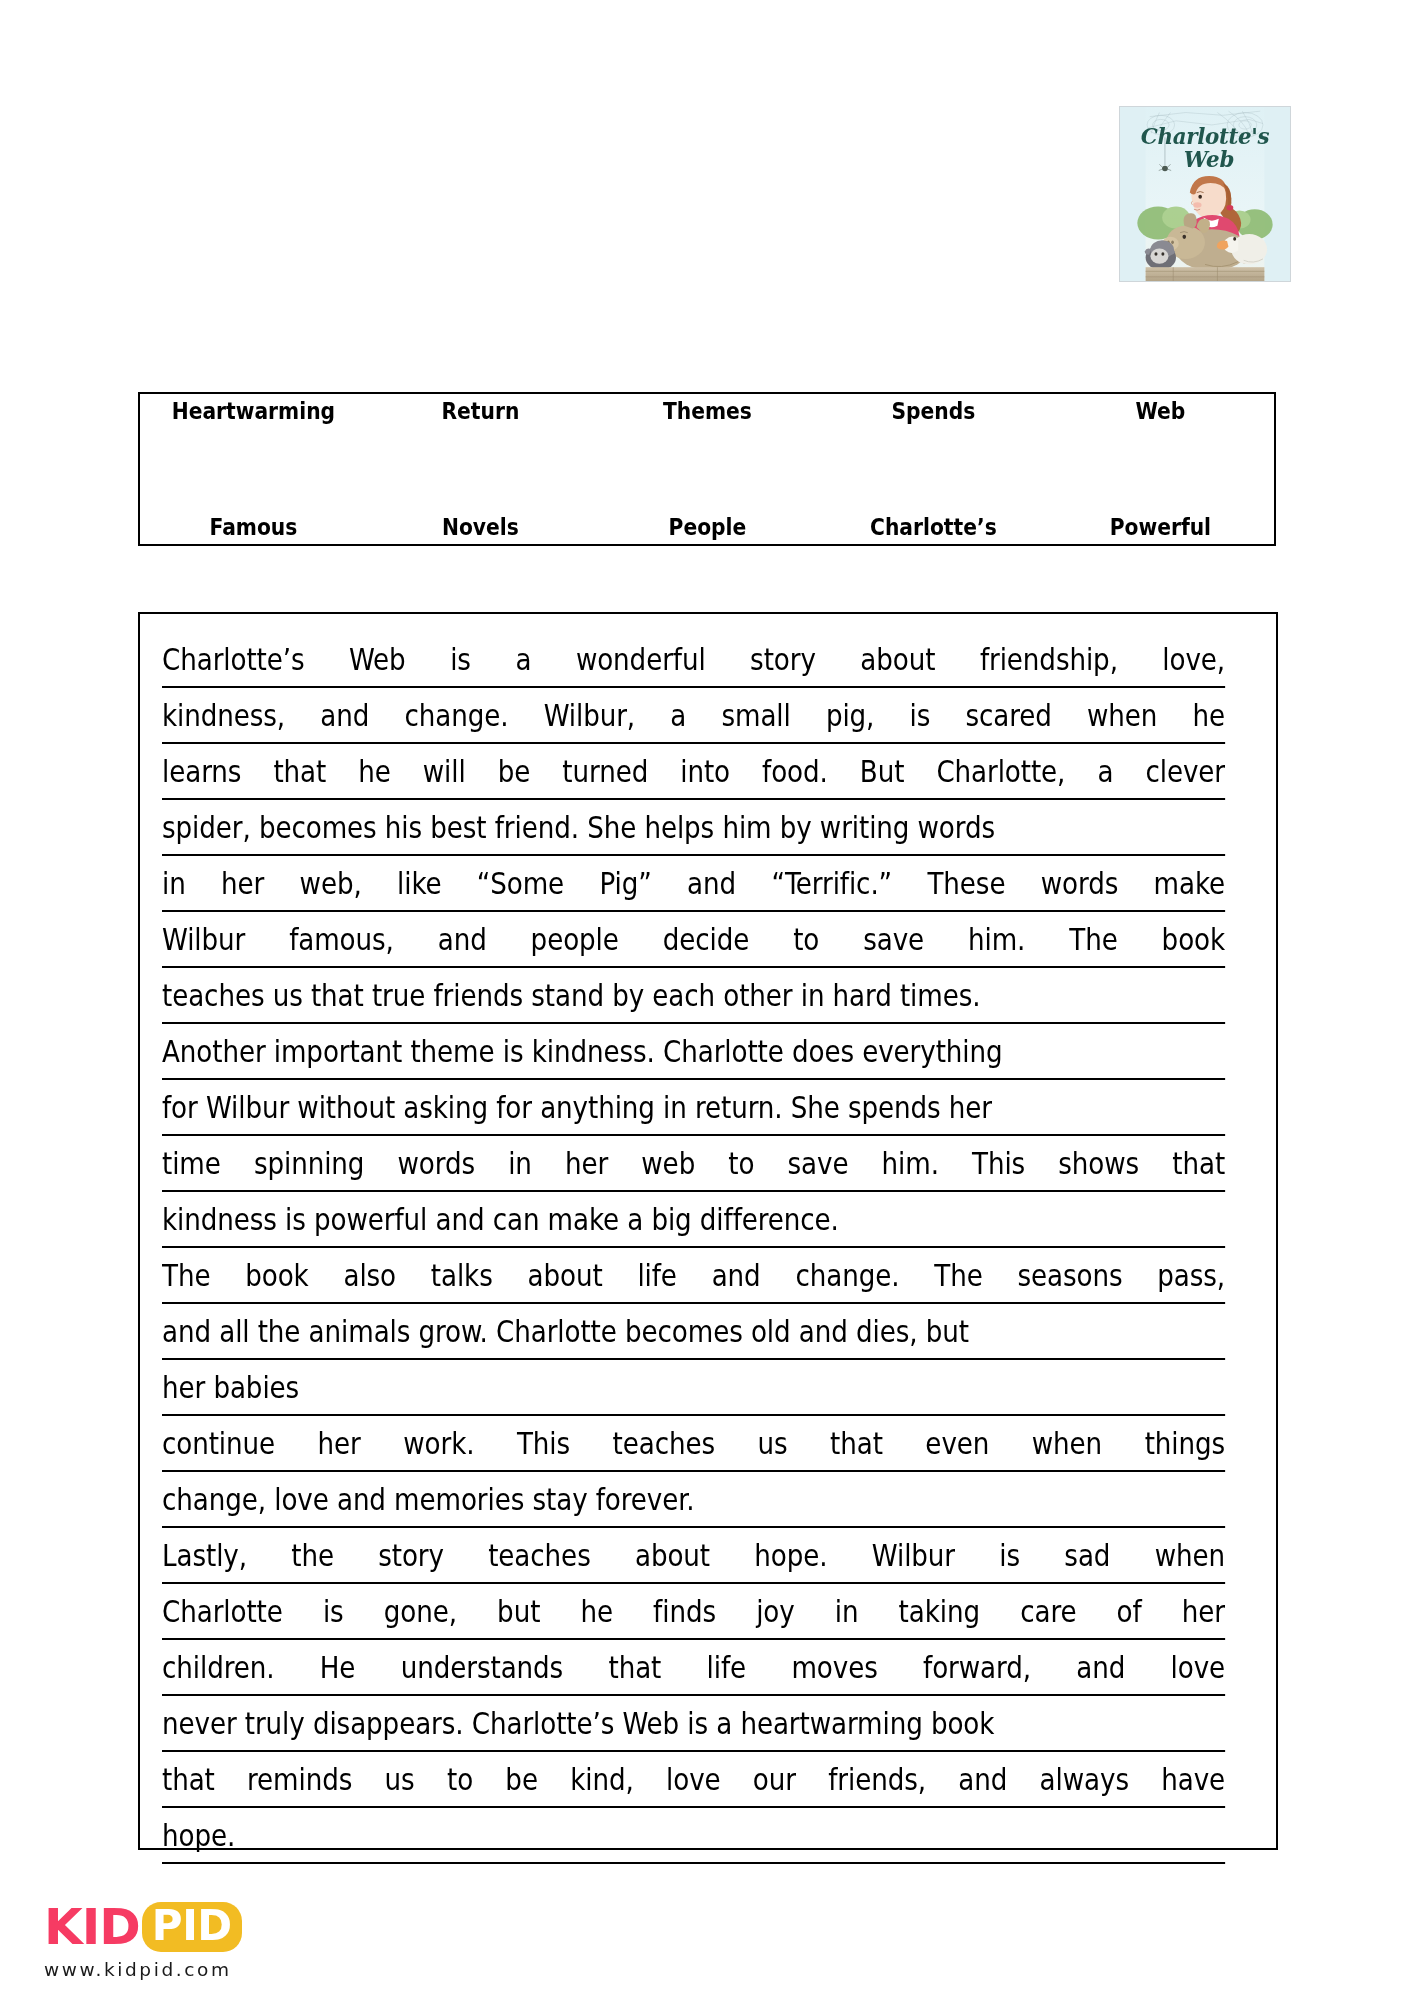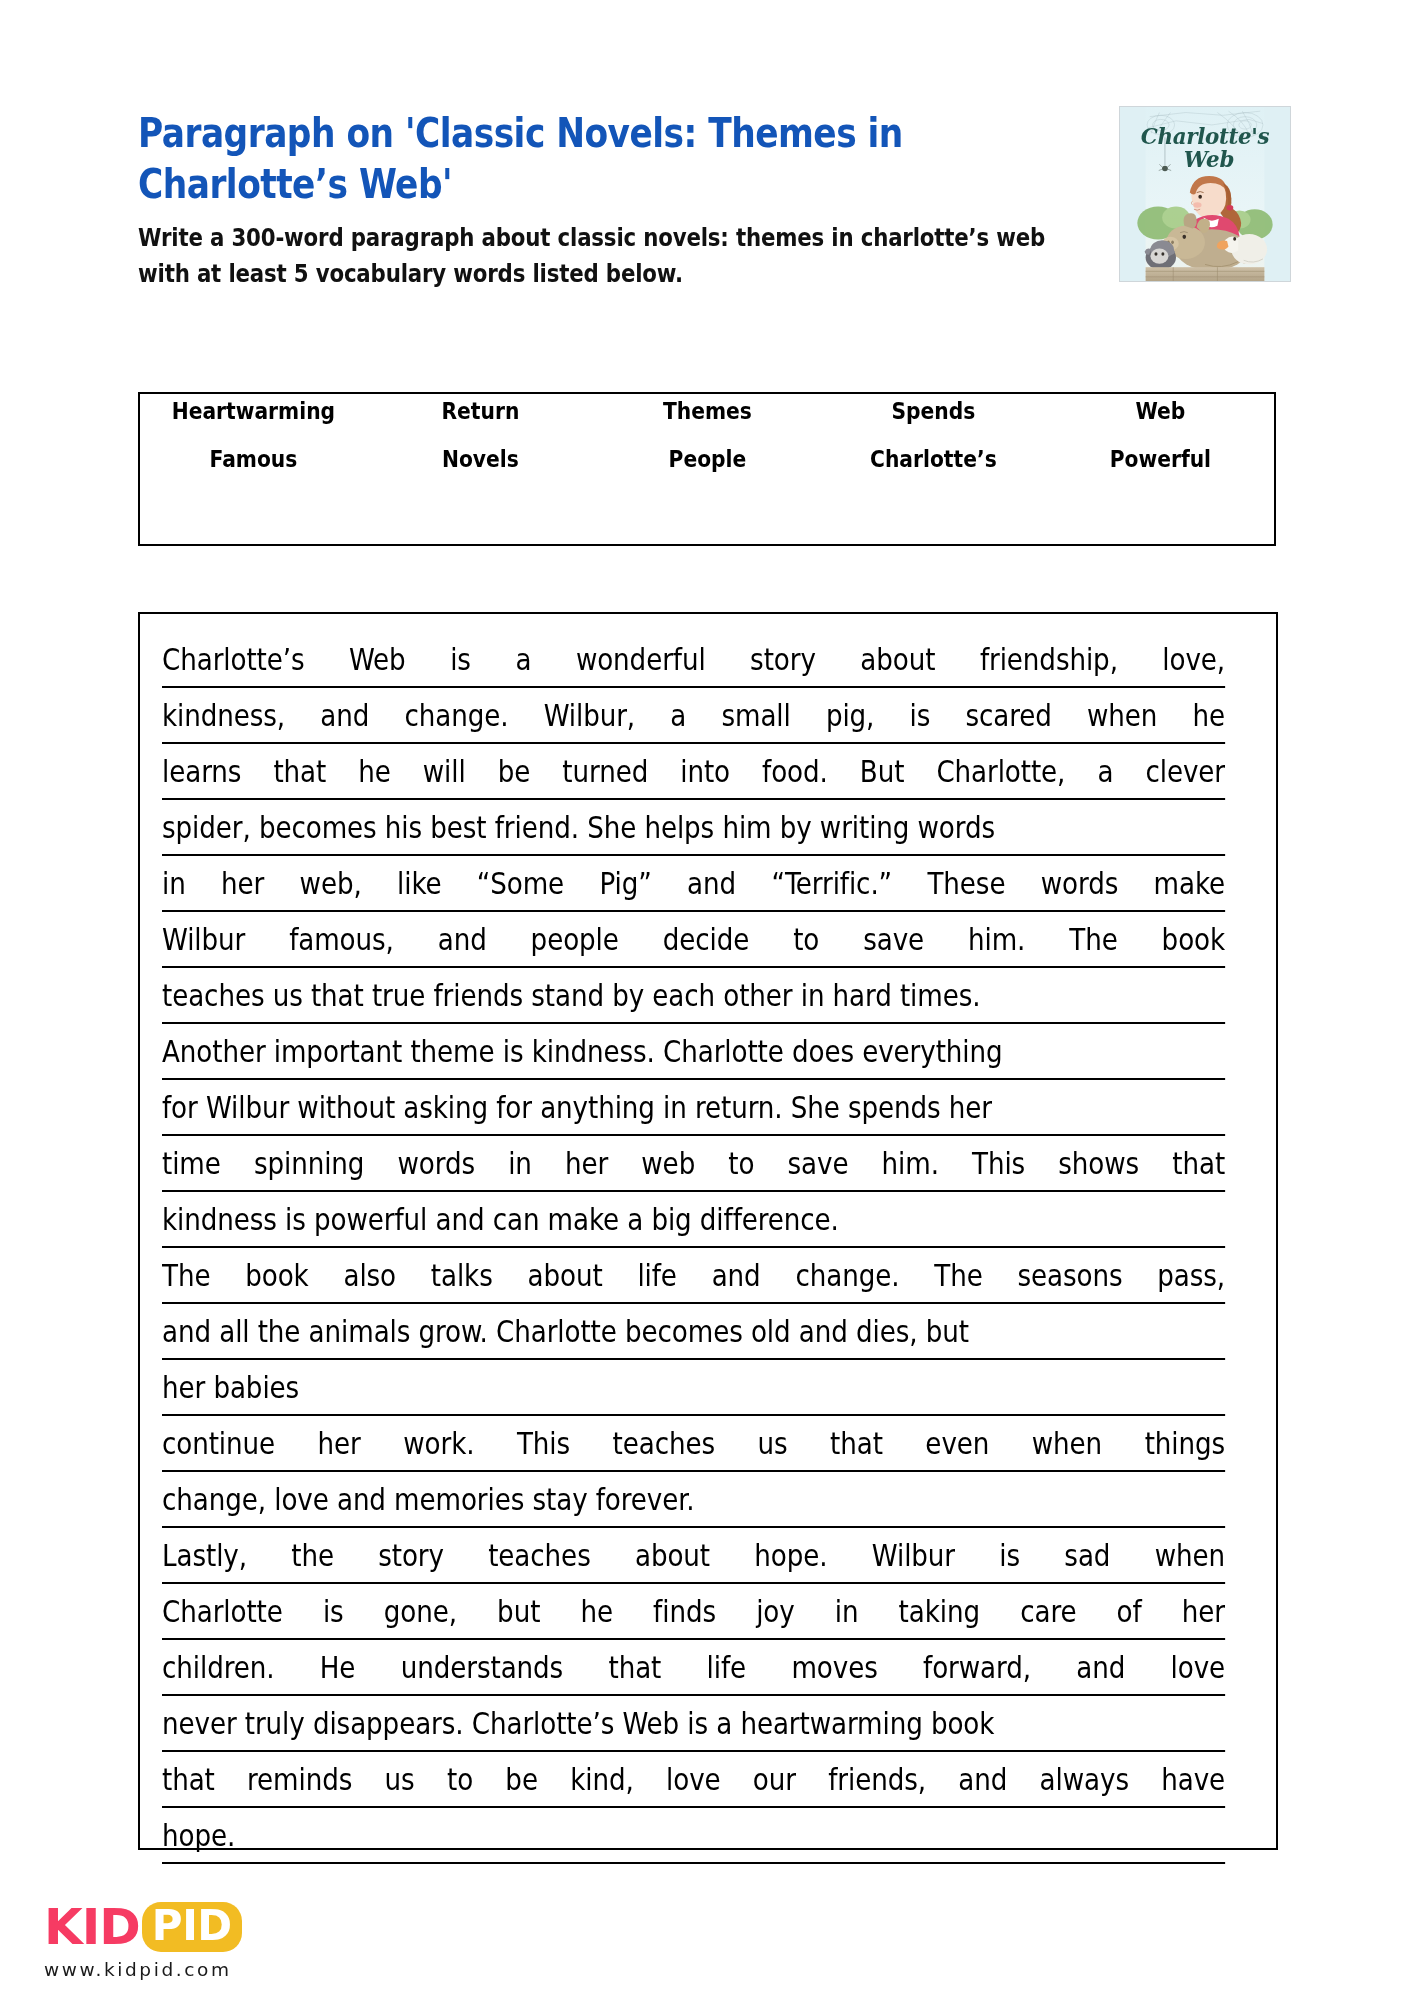--- a/index.html
+++ b/index.html
@@ -78,21 +78,21 @@
   .vocab-box {
     position: absolute;
     left: 138px;
     top: 392px;
     width: 1138px;
     height: 154px;
     border: 2.5px solid #000;
     box-sizing: border-box;
     display: flex;
     flex-direction: column;
-    justify-content: flex-start;
+    justify-content: space-between;
     padding: 4px 0;
   }
   .vocab-row {
     display: flex;
     width: 100%;
     align-items: center;
   }
   .vocab-row + .vocab-row { margin-top: 22px; }
   .vocab-cell {
     flex: 1 1 0;
@@ -191,26 +191,20 @@
   .footer-credit a, .footer-credit .lnk {
     color: #1a1a1a;
     text-decoration: underline;
   }
 </style>
 </head>
 <body>
 
 <div class="page">
 
-  <div class="header">
-    <div class="header-text">
-      <h1 class="title">Paragraph on 'Classic Novels: Themes in Charlotte’s Web'</h1>
-      <p class="subtitle">Write a 300-word paragraph about classic novels: themes in charlotte’s web with at least 5 vocabulary words listed below.</p>
-    </div>
-  </div>
 
   <div class="cover">
     <svg viewBox="0 0 172 252" xmlns="http://www.w3.org/2000/svg">
       <defs>
         <linearGradient id="sky" x1="0" y1="0" x2="0" y2="1">
           <stop offset="0%" stop-color="#dff1f5"></stop>
           <stop offset="60%" stop-color="#e9f5f7"></stop>
           <stop offset="100%" stop-color="#eef3ee"></stop>
         </linearGradient>
         <linearGradient id="fence" x1="0" y1="0" x2="0" y2="1">

